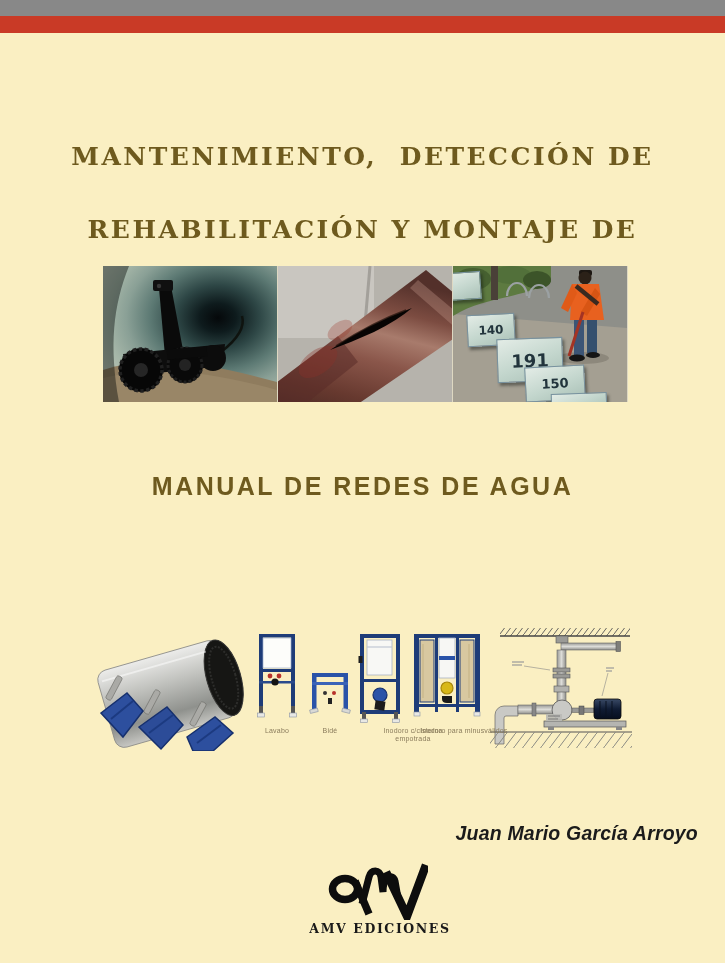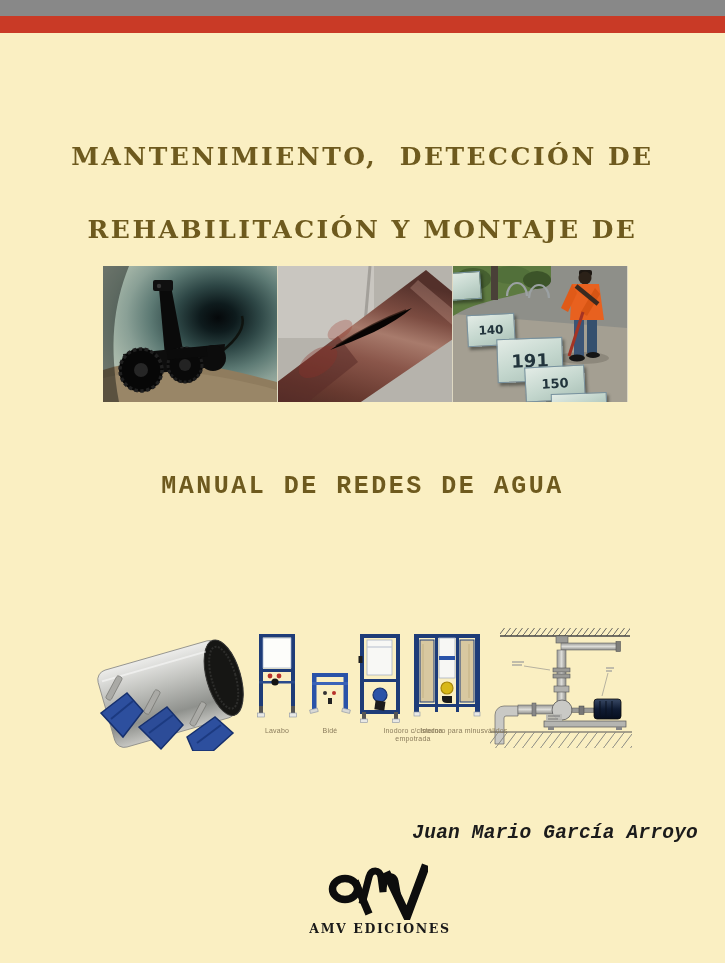--- a/index.html
+++ b/index.html
@@ -30,39 +30,39 @@
   .meter-card{
     position:absolute;display:flex;align-items:center;justify-content:center;
     background:linear-gradient(160deg,#e3ece6 0%,#c3d6cd 55%,#a9c0b6 100%);
     border:1px solid #78929f;box-shadow:2px 3px 3px rgba(20,25,20,.45);
     color:#22343c;font-weight:700;font-family:"DejaVu Sans",sans-serif;
   }
 
   
   .series{
     position:absolute;left:0;top:457px;width:725px;text-align:center;
-    font-family:Liberation Mono, monospace;font-weight:700;
+    font-family:Liberation Sans, sans-serif;font-weight:700;
     font-size:25px;line-height:27px;letter-spacing:2.5px;color:#6e5a1e;
   }
 
   
   .diagram{position:absolute;}
   .caption{
     position:absolute;top:711px;text-align:center;
     font-size:7px;line-height:8px;color:#8a7c5c;letter-spacing:.2px;
   }
   .cap-1{left:252px;width:50px;}
   .cap-2{left:306px;width:48px;}
   .cap-3{left:379px;width:68px;}
   .cap-4{left:420px;width:88px;}
 
   
   .author{
     position:absolute;top:806px;right:27px;
-    font-family:Liberation Mono, monospace;font-style:italic;font-weight:700;
+    font-family:Liberation Sans, sans-serif;font-style:italic;font-weight:700;
     font-size:19.5px;color:#1b1b1b;letter-spacing:.2px;
   }
   .logo{position:absolute;left:324px;top:846px;}
   .publisher-name{
     position:absolute;left:0;top:905px;width:725px;text-align:center;
     padding-left:35px;box-sizing:border-box;
     font-family:"DejaVu Serif",serif;font-size:12.5px;font-weight:700;
     letter-spacing:1.6px;color:#191919;
   }
 </style>

